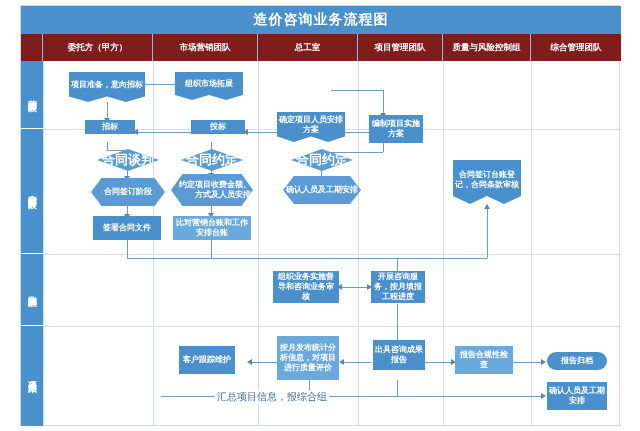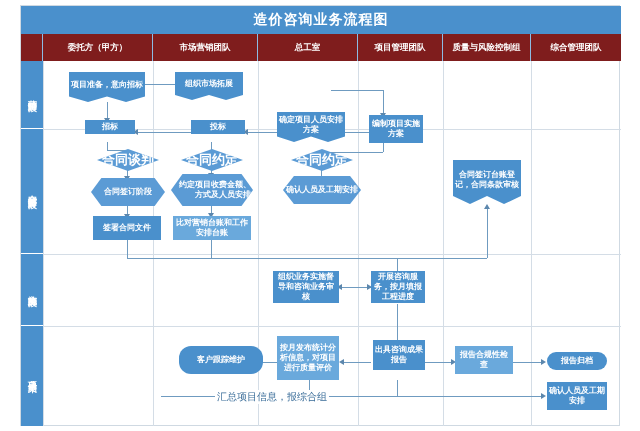--- a/index.html
+++ b/index.html
@@ -270,21 +270,21 @@
     <div class="node hexa" style="left:262px;top:170px;width:78px;height:28px;">确认人员及工期安排</div>
 
     <div class="node rect-light" style="left:152px;top:210px;width:78px;height:24px;">比对营销台账和工作安排台账</div>
 
     <div class="node doc" style="left:432px;top:154px;width:68px;height:44px;">合同签订台账登记，合同条款审核</div>
 
     <div class="node rect" style="left:252px;top:265px;width:66px;height:32px;">组织业务实施督导和咨询业务审核</div>
 
     <div class="node rect" style="left:350px;top:265px;width:54px;height:32px;">开展咨询服务，按月填报工程进度</div>
 
-    <div class="node rect" style="left:158px;top:340px;width:84px;height:28px;border-radius:12px;">客户跟踪维护</div>
+    <div class="node rect" style="left:158px;top:340px;width:56px;height:28px;">客户跟踪维护</div>
 
     <div class="node rect-light" style="left:256px;top:330px;width:62px;height:44px;">按月发布统计分析信息，对项目进行质量评价</div>
 
     <div class="node rect-light" style="left:434px;top:340px;width:58px;height:28px;">报告合规性检查</div>
 
     <div class="node rect" style="left:352px;top:334px;width:52px;height:30px;">出具咨询成果报告</div>
 
     <div class="node pill" style="left:526px;top:346px;width:60px;height:18px;">报告归档</div>
 
     <div class="node rect" style="left:526px;top:376px;width:60px;height:28px;">确认人员及工期安排</div>

